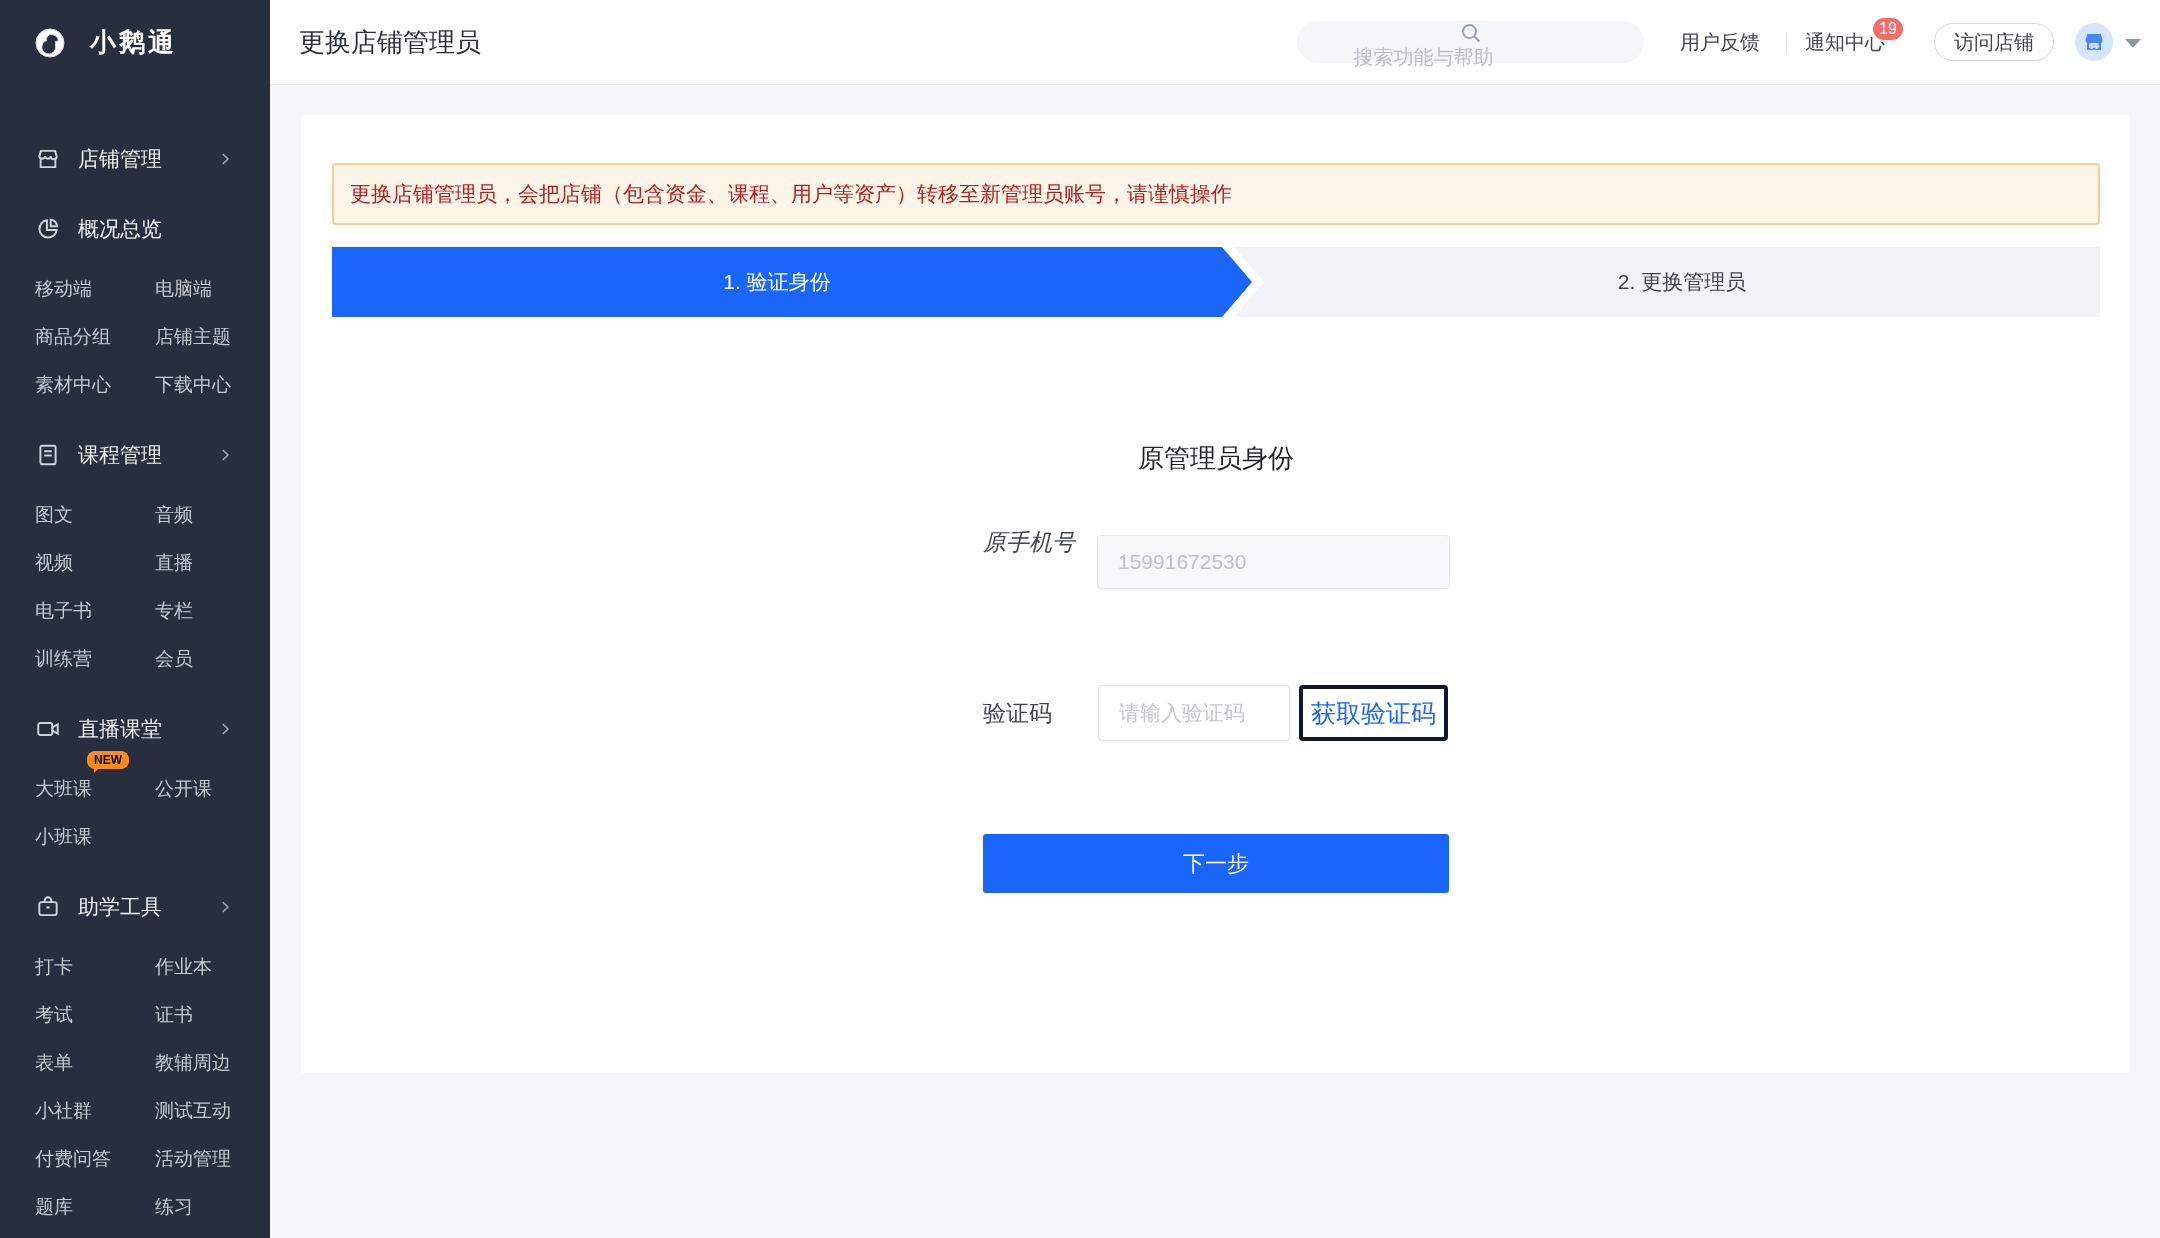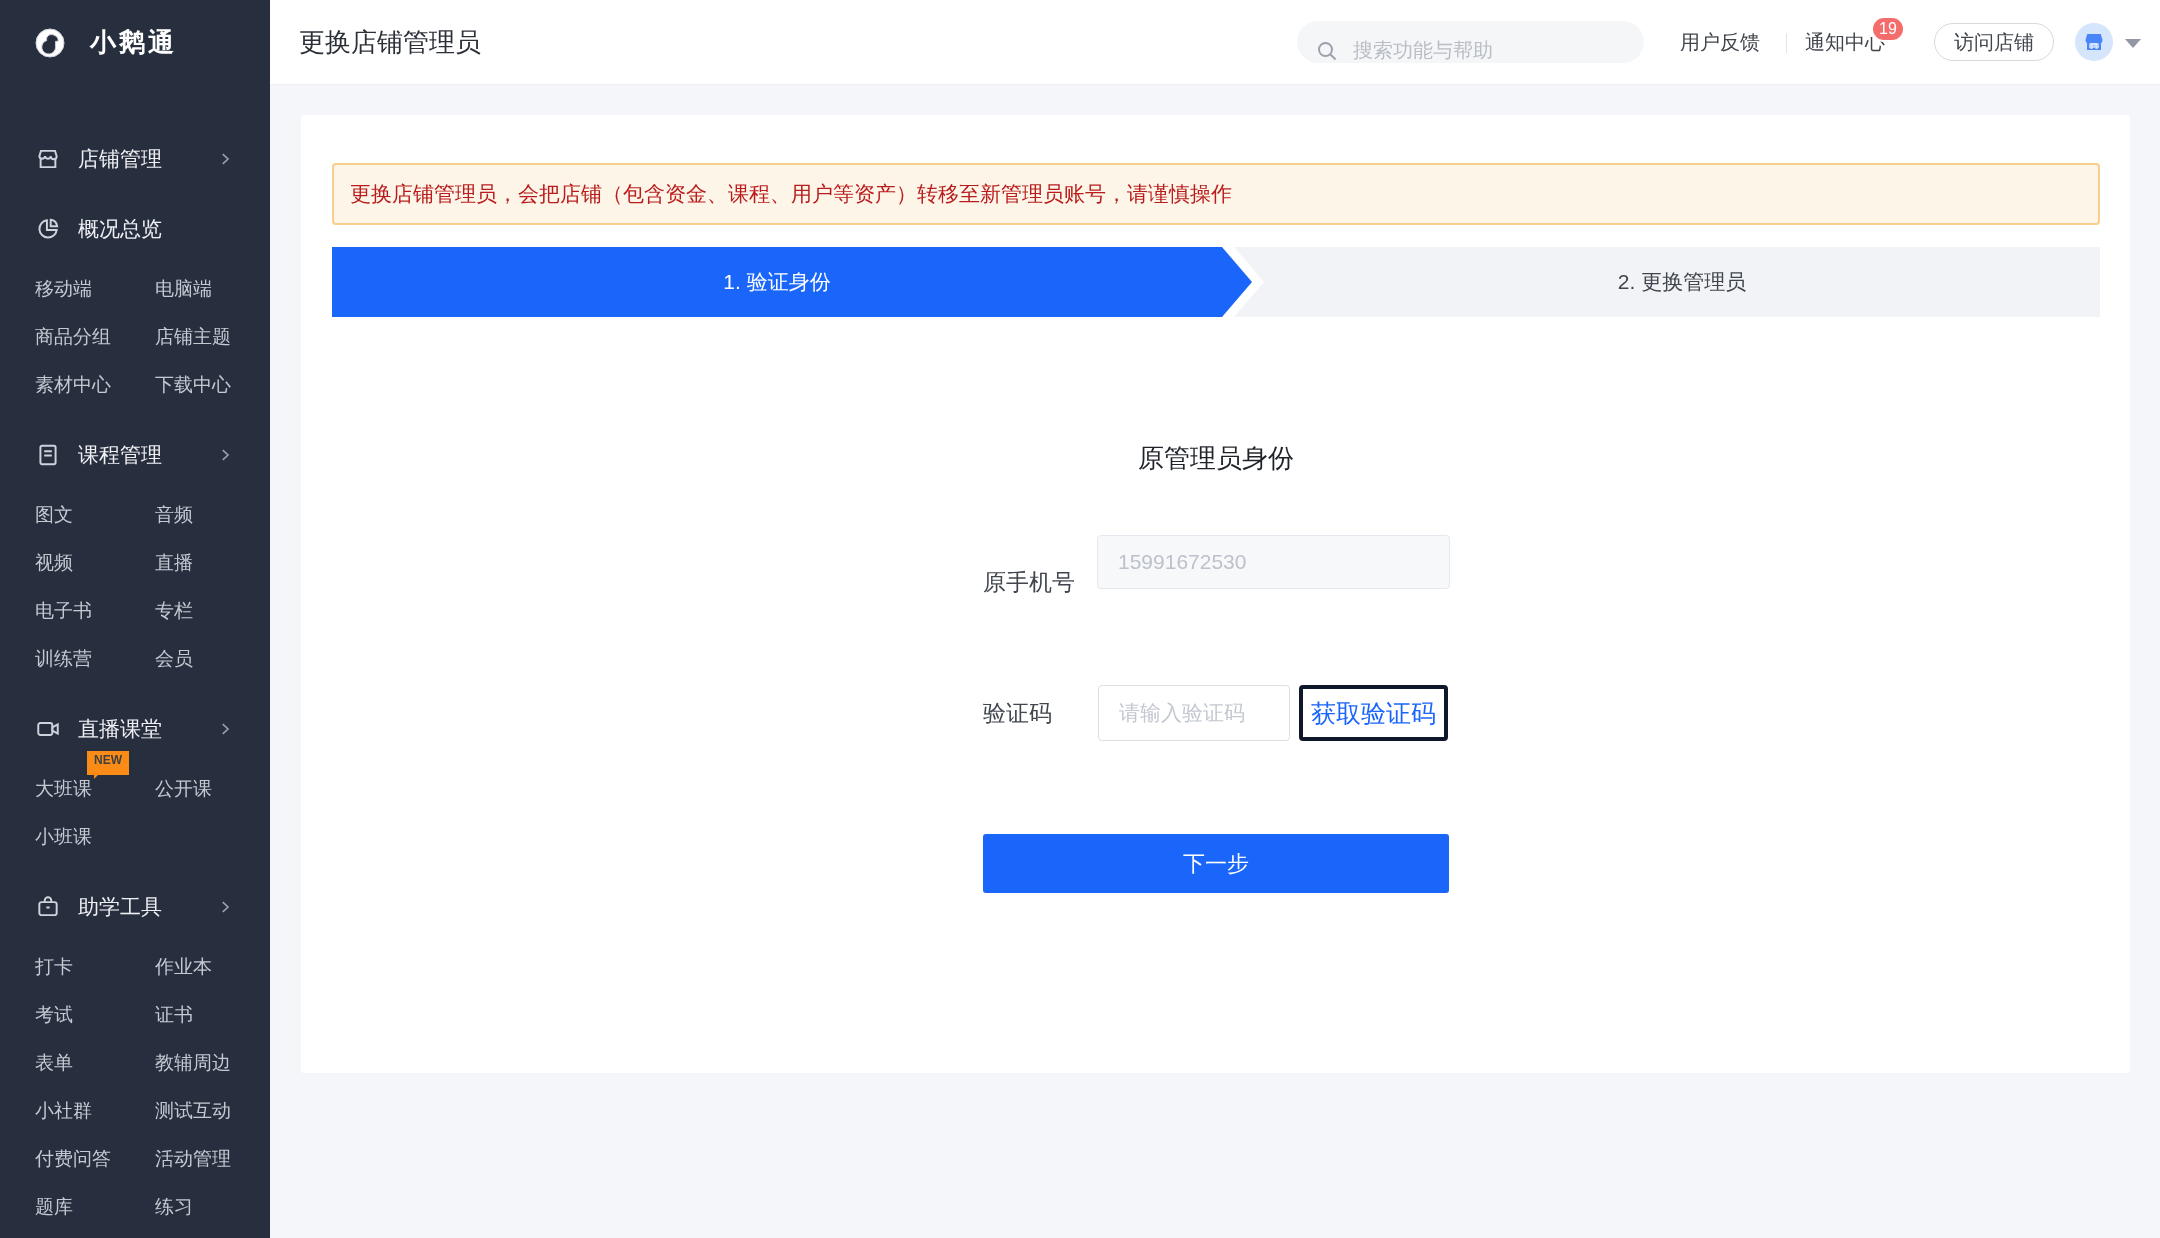--- a/index.html
+++ b/index.html
@@ -11,27 +11,27 @@
   .logo{height:85px;display:flex;align-items:center;padding-left:35px;cursor:pointer;gap:8px;}
   .logo-text{color:#ffffff;font-size:26px;font-weight:bold;margin-left:17px;letter-spacing:3px;}
   .nav-header{position:relative;height:48px;display:flex;align-items:center;padding-left:35px;color:#eef0f4;font-size:21px;cursor:pointer;margin-top:22px;}
   .nav-header:first-child{margin-top:50px;}
   .nav-ico{width:26px;height:26px;display:inline-flex;align-items:center;justify-content:center;}
   .nav-ico svg{stroke:#ced3dc;}
   .nav-header .nav-label{margin-left:17px;}
   .nav-chevron{position:absolute;right:36px;top:50%;transform:translateY(-50%);display:inline-flex;}
   .nav-grid{margin-top:12px;padding-left:35px;display:grid;grid-template-columns:120px auto;}
   .nav-item{position:relative;height:48px;line-height:48px;color:#c4c9d2;font-size:19px;cursor:pointer;white-space:nowrap;}
-  .new-badge{position:absolute;top:-14px;left:52px;height:24px;line-height:18px;padding:0 7px;background:#fb8b17;color:#404040;font-size:12px;font-weight:bold;border-radius:0;z-index:3;}
+  .new-badge{position:absolute;top:-14px;left:52px;height:18px;line-height:18px;padding:0 7px;background:#fb8b17;color:#000000;font-size:12px;font-weight:bold;border-radius:8px;z-index:3;}
   .new-badge:after{content:"";position:absolute;left:7px;bottom:-4px;border:4px solid transparent;border-top-color:#fb8b17;border-left-color:#fb8b17;}
 
   
   .topbar{position:absolute;left:270px;top:0;right:0;height:85px;background:#ffffff;border-bottom:1px solid #eceef1;z-index:4;}
   .page-title{position:absolute;left:29px;top:0;line-height:85px;font-size:26px;color:#2b2f38;font-weight:500;}
-  .searchbox{position:absolute;left:1027px;top:21px;width:347px;height:42px;border-radius:21px;background:#f5f6f8;display:flex;align-items:flex-end;padding:0 18px;}
+  .searchbox{position:absolute;left:1027px;top:21px;width:347px;height:42px;border-radius:21px;background:#f5f6f8;display:flex;align-items:center;padding:0 18px;flex-direction:column;}
   .searchbox input{border:none;outline:none;background:transparent;font-size:20px;color:#40454e;margin-left:12px;width:250px;}
   .searchbox input::placeholder{color:#b9bdc6;}
   .top-link{position:absolute;top:0;line-height:85px;font-size:20px;color:#41454d;cursor:pointer;white-space:nowrap;}
   .top-divider{position:absolute;left:1516px;top:33px;width:1px;height:20px;background:#e3e4e9;}
   .notif-badge{position:absolute;left:1601px;top:16px;min-width:34px;height:26px;line-height:22px;text-align:center;background:#f56c6c;border:2px solid #ffffff;border-radius:13px;color:#ffffff;font-size:16px;padding:0 4px;}
   .visit-btn{position:absolute;left:1664px;top:23px;width:120px;height:38px;border:1px solid #d6d9de;border-radius:19px;background:#fff;font-size:20px;color:#41454d;text-align:center;line-height:36px;cursor:pointer;}
   .avatar{position:absolute;left:1805px;top:23px;width:38px;height:38px;border-radius:50%;background:#d5e5fc;display:flex;align-items:center;justify-content:center;cursor:pointer;}
   .caret-down{position:absolute;left:1855px;top:39px;width:0;height:0;border:8px solid transparent;border-top:9px solid #9298a3;cursor:pointer;}
 
   
@@ -41,21 +41,21 @@
   .steps{position:absolute;left:31px;top:132px;width:1768px;height:70px;background:#f2f3f6;}
   .step-arrow-outline{position:absolute;left:0;top:0;width:932px;height:70px;background:#ffffff;clip-path:polygon(0 0, calc(100% - 30px) 0, 100% 50%, calc(100% - 30px) 100%, 0 100%);}
   .step-arrow{position:absolute;left:0;top:0;width:920px;height:70px;background:#1a66fa;clip-path:polygon(0 0, calc(100% - 30px) 0, 100% 50%, calc(100% - 30px) 100%, 0 100%);color:#ffffff;font-size:21px;}
   .step-arrow span{display:block;width:890px;text-align:center;line-height:70px;}
   .step-next{position:absolute;left:932px;right:0;top:0;height:70px;text-align:center;line-height:70px;font-size:21px;color:#3f444d;}
   .form-title{position:absolute;left:31px;top:326px;width:1768px;text-align:center;font-size:26px;font-weight:normal;color:#1f2329;}
   .field-label{position:absolute;font-size:23px;color:#40454e;white-space:nowrap;}
   .txt-input{border:1px solid #dcdfe6;border-radius:4px;font-size:21px;padding:0 20px;color:#40454e;outline:none;background:#fff;}
   .txt-input::placeholder{color:#c3c7cf;}
   .txt-input:disabled{background:#f7f8fa;border-color:#e5e8ee;color:#bcc1cb;}
-  .phone-label{left:682px;top:440px;height:54px;line-height:54px;}
+  .phone-label{left:682px;top:400px;height:54px;line-height:54px;font-style:italic;}
   .phone-input{position:absolute;left:796px;top:420px;width:353px;height:54px;}
   .code-label{left:682px;top:570px;height:56px;line-height:56px;}
   .code-input{position:absolute;left:797px;top:570px;width:192px;height:56px;}
   .get-code-btn{position:absolute;left:998px;top:570px;width:149px;height:56px;background:#ffffff;border:4px solid #0f172a;border-radius:4px;color:#1a66fa;font-size:25px;cursor:pointer;}
   .next-btn{position:absolute;left:682px;top:719px;width:466px;height:59px;background:#1a66fa;border:none;border-radius:3px;color:#ffffff;font-size:22px;cursor:pointer;}
 </style>
 </head>
 <body>
 
 <div class="app">

